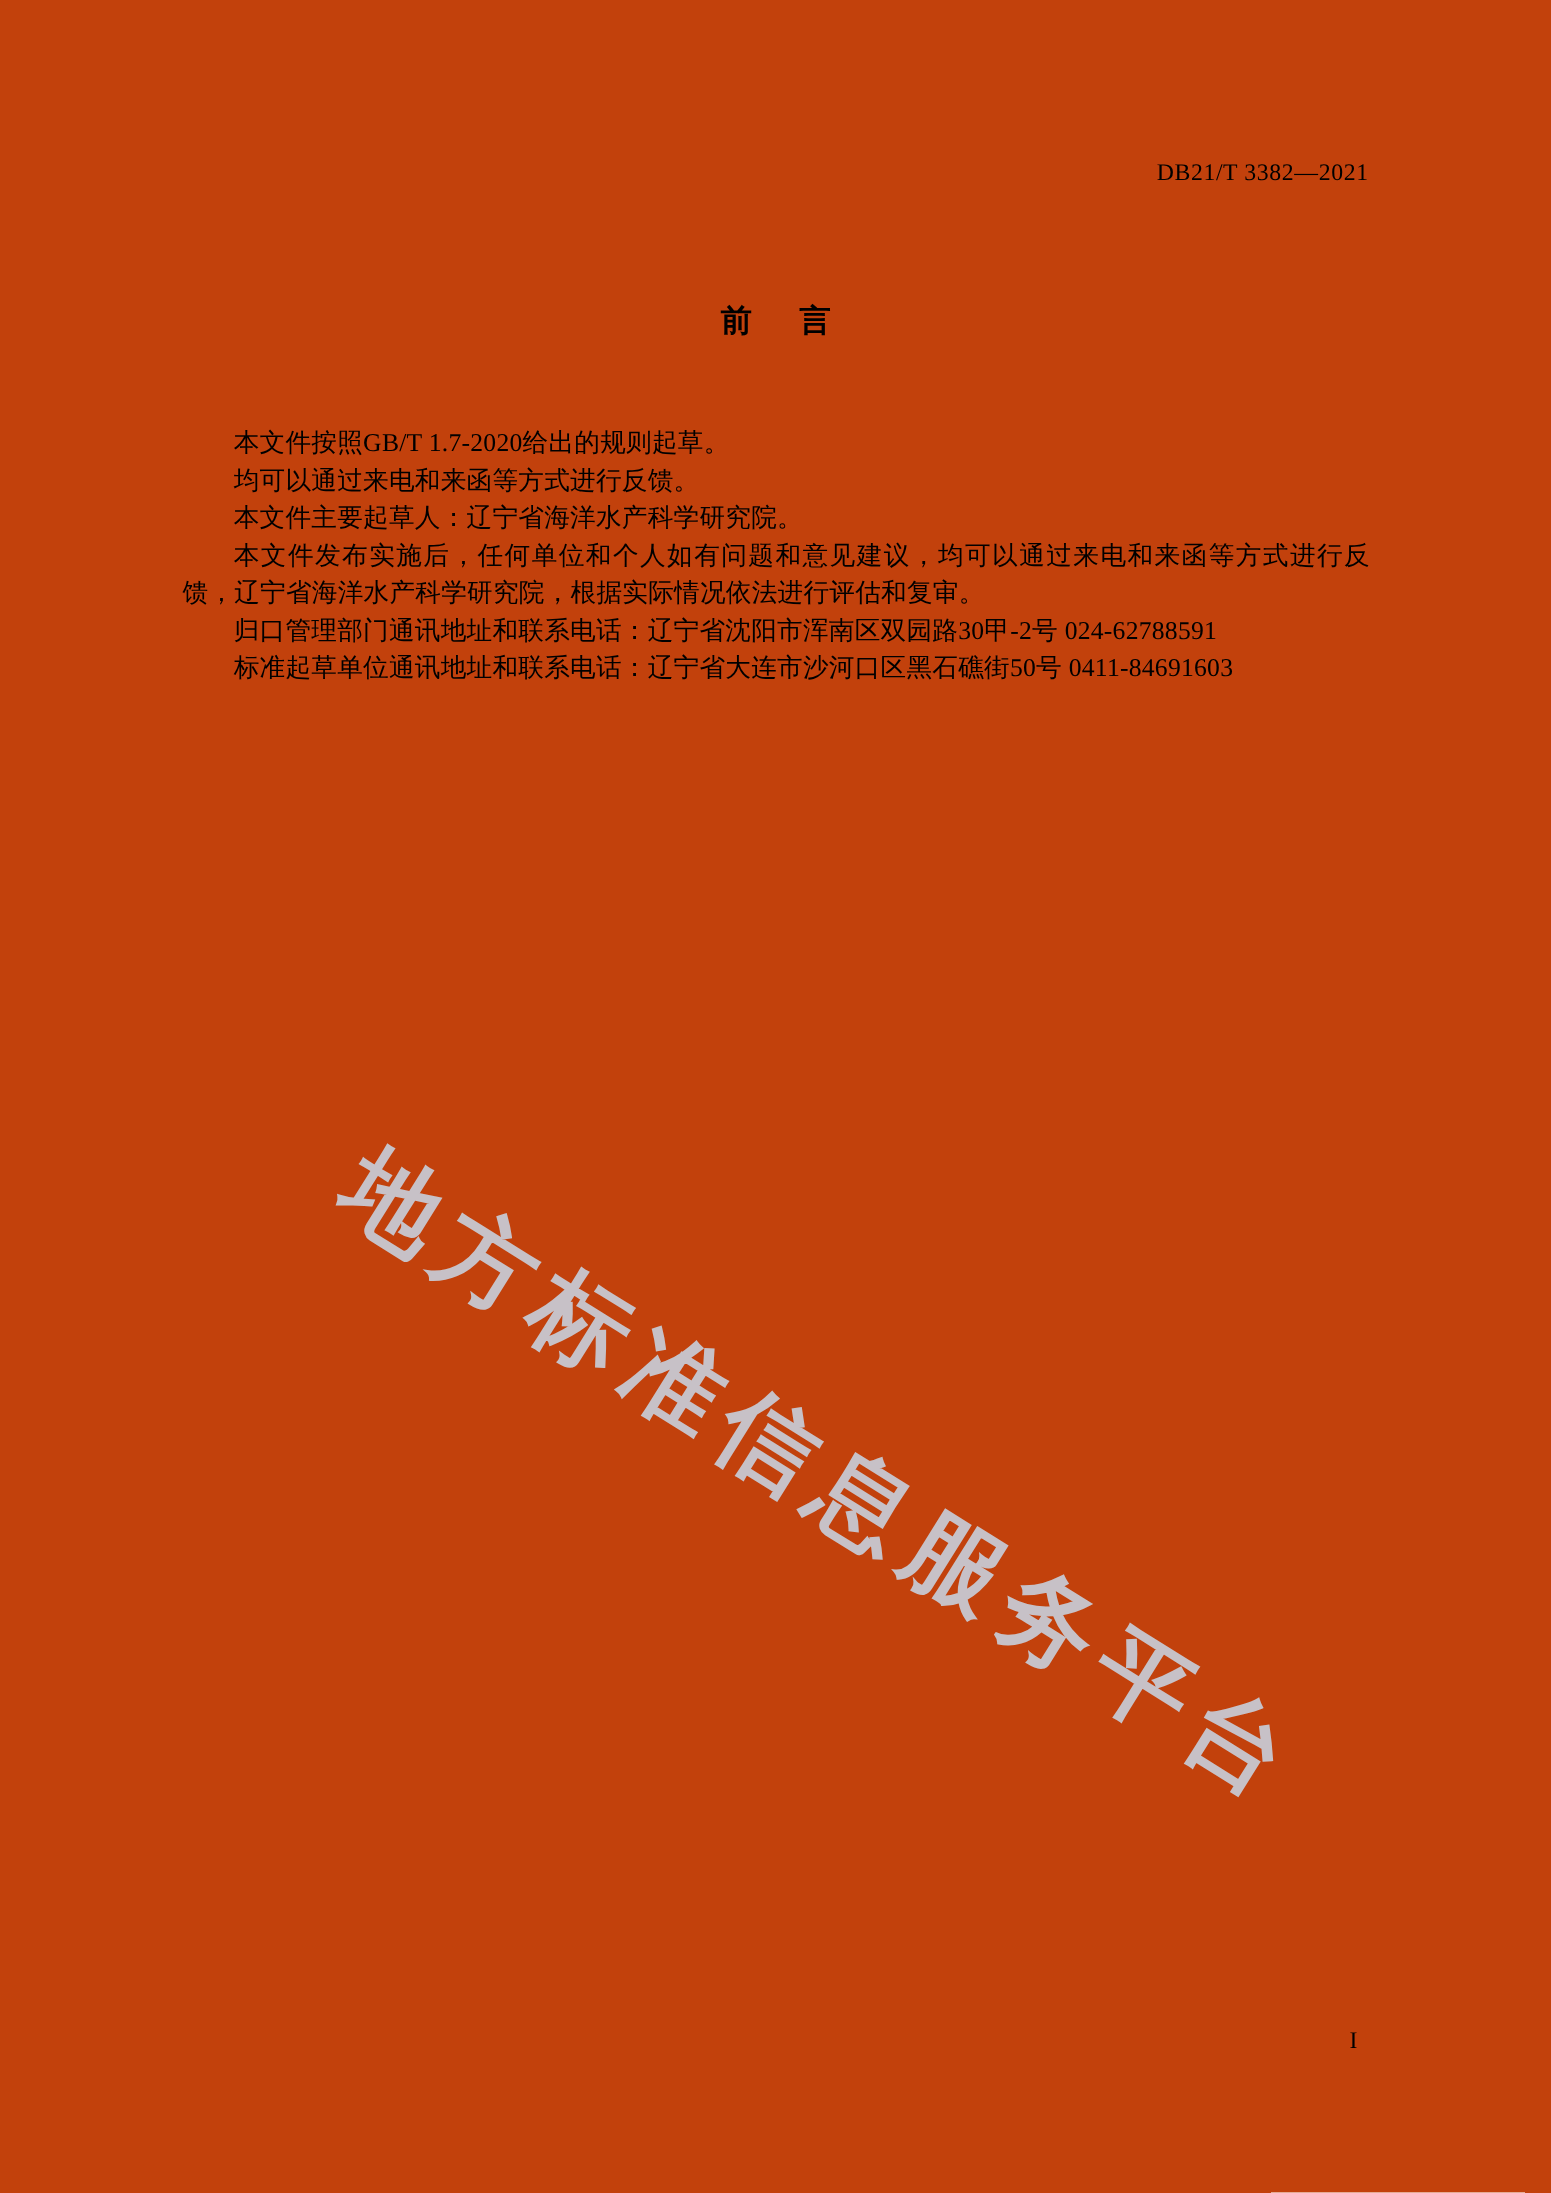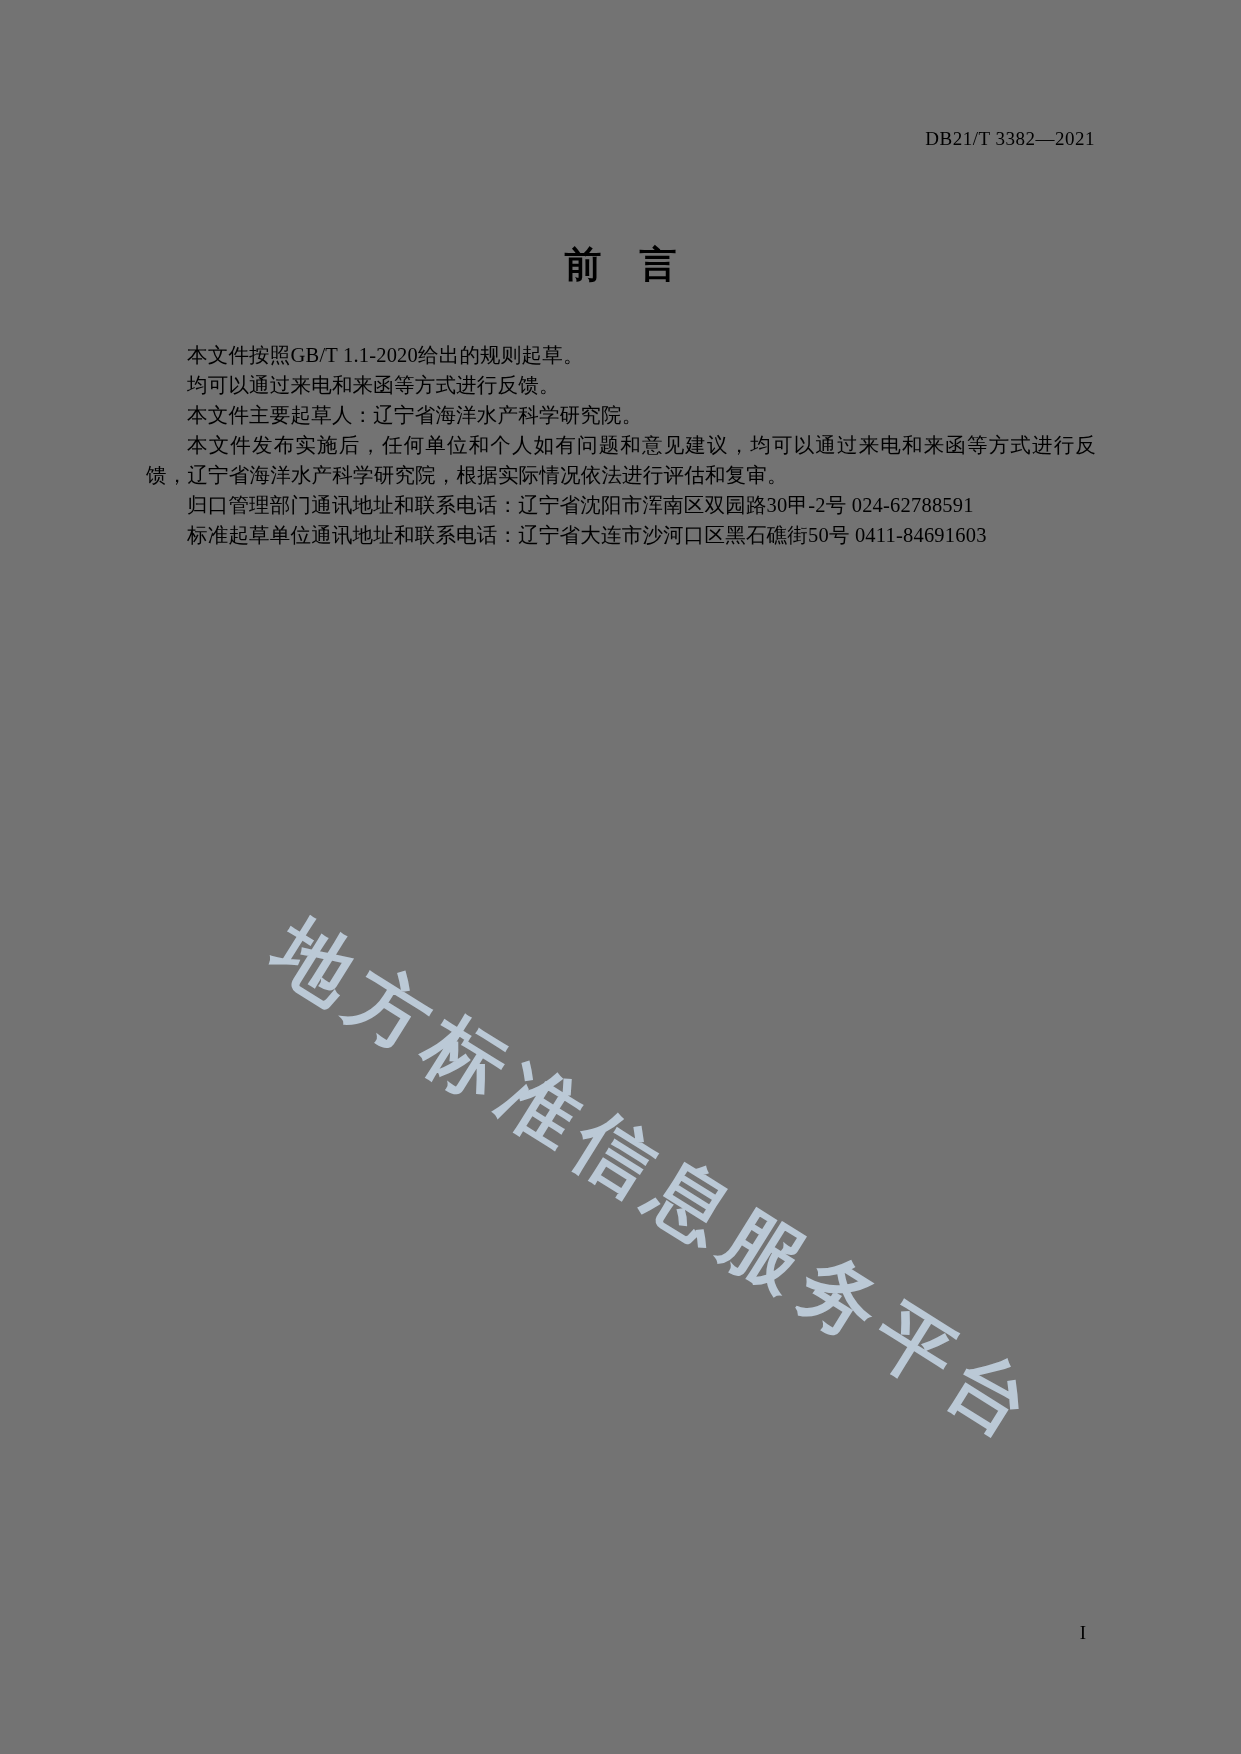--- a/index.html
+++ b/index.html
@@ -5,21 +5,21 @@
   html, body {
     margin: 0;
     padding: 0;
     background: #ffffff;
   }
   .page {
     position: relative;
     width: 1241px;
     height: 1754px;
     margin: 0 auto;
-    background: #737373;
+    background: #c2410c;
     overflow: hidden;
     font-family: "Liberation Serif", "DejaVu Serif", serif;
     color: #000000;
   }
 
   
   .page-header {
     position: absolute;
     top: 128px;
     right: 146px;
@@ -29,21 +29,21 @@
     font-family: "Liberation Serif", serif;
   }
 
   
   .doc-title {
     position: absolute;
     top: 240px;
     left: 0;
     width: 1241px;
     text-align: center;
-    font-size: 37px;
+    font-size: 25px;
     font-weight: bold;
     letter-spacing: 38px;
     text-indent: 38px;
     font-family: "Liberation Serif", "DejaVu Serif", serif;
   }
 
   
   .body-block {
     position: absolute;
     top: 340px;
@@ -90,21 +90,21 @@
 </head>
 <body>
 
 <div class="page">
 
   <div class="page-header">DB21/T 3382—2021</div>
 
   <div class="doc-title">前言</div>
 
   <div class="body-block">
-    <p class="para">本文件按照GB/T 1.1-2020给出的规则起草。</p>
+    <p class="para">本文件按照GB/T 1.7-2020给出的规则起草。</p>
     <p class="para">均可以通过来电和来函等方式进行反馈。</p>
     <p class="para">本文件主要起草人：辽宁省海洋水产科学研究院。</p>
     <p class="para">本文件发布实施后，任何单位和个人如有问题和意见建议，均可以通过来电和来函等方式进行反馈，辽宁省海洋水产科学研究院，根据实际情况依法进行评估和复审。</p>
     <p class="para">归口管理部门通讯地址和联系电话：辽宁省沈阳市浑南区双园路30甲-2号    024-62788591</p>
     <p class="para">标准起草单位通讯地址和联系电话：辽宁省大连市沙河口区黑石礁街50号    0411-84691603</p>
   </div>
 
   <div class="watermark">
     <span style="left:20px;  top:10px;  transform: rotate(32deg);">地</span>
     <span style="left:95px;  top:58px;  transform: rotate(32deg);">方</span>

